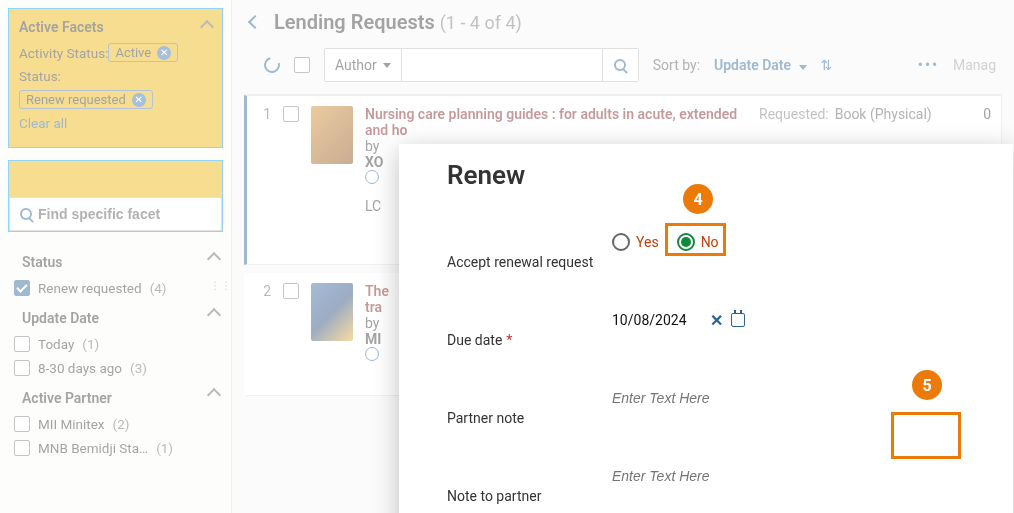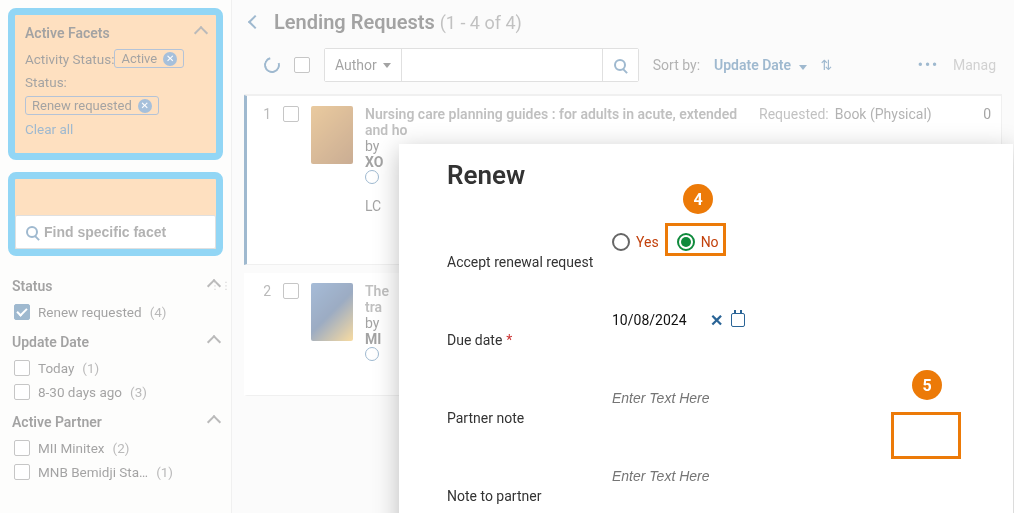--- a/index.html
+++ b/index.html
@@ -3,29 +3,29 @@
 <meta charset="utf-8">
 <style>
   * { box-sizing: border-box; margin: 0; padding: 0; }
   body { font-family: -apple-system, "Segoe UI", Roboto, Arial, sans-serif; font-size: 14px; color: #333; background: #f5f5f5; width: 1014px; height: 513px; overflow: hidden; position: relative; }
 
   .page { display: flex; height: 100%; }
   .overlay { position: absolute; inset: 0; background: rgba(255,255,255,0.55); z-index: 5; }
 
   
   .sidebar { width: 232px; background: #fbfaf9; border-right: 1px solid #ddd; padding: 8px; overflow: hidden; position: relative; }
-  .panel { background: #fdba74; border: 7px solid #0ea5e9; border-radius: 8px; padding: 10px; margin-bottom: 12px; }
+  .panel { background: #eab308; border: 1px solid #0ea5e9; border-radius: 0; padding: 10px; margin-bottom: 12px; }
   .panel-header { display: flex; justify-content: space-between; align-items: center; font-weight: 600; margin-bottom: 8px; }
   .chev { width: 10px; height: 10px; border-right: 2px solid #666; border-bottom: 2px solid #666; transform: rotate(-135deg); display: inline-block; }
   .facet-line { margin: 6px 0; display: flex; align-items: center; flex-wrap: wrap; font-size: 13.5px; }
   .chip { border: 1px solid #5a7ba6; border-radius: 3px; padding: 1px 6px; display: inline-flex; align-items: center; gap: 6px; font-size: 13px; color:#333;}
   .chip-x { width: 14px; height: 14px; border-radius: 50%; background: #3b73af; color:#fff; display:inline-flex; align-items:center; justify-content:center; font-size:10px; line-height:1;}
   .link { color: #2a6496; cursor: pointer; }
   .find-btn { width: 100%; border: 1px solid #bbb; background: #fff; border-radius: 2px; padding: 8px 10px; text-align: left; font-size: 14px; color:#555; font-weight:600; display:flex; align-items:center; gap:6px;margin-top:36px;}
-  .section-hdr { display:flex; justify-content:space-between; align-items:center; padding: 10px 4px 6px; font-weight:600; }
+  .section-hdr { display:flex; justify-content:space-between; align-items:flex-start; padding: 10px 4px 6px; font-weight:600;margin-left:10px; }
   .check-row { display:flex; align-items:center; gap:8px; padding: 4px 6px; font-size: 13.5px;}
   .cb { width:16px; height:16px; border:1px solid #808080; border-radius:2px; background:#fff; display:inline-flex; align-items:center; justify-content:center;}
   .cb.checked { background:#2a6496; border-color:#2a6496; }
   .cb.checked::after { content:""; width:8px; height:4px; border-left:2px solid #fff; border-bottom:2px solid #fff; transform: rotate(-45deg); margin-top:-2px;}
   .count { color:#666;}
   .drag-dots { position:absolute; right:-1px; top:280px; color:#999; font-size:10px; letter-spacing:1px; }
 
   
   .main { flex:1; padding: 0 12px; overflow:hidden; }
   .title-row { display:flex; align-items:center; gap:14px; padding:10px 6px; }
@@ -45,21 +45,21 @@
   .sort-link { color:#2a6496; font-weight:600; }
   .more-dots { color:#2a6496; font-weight:700; letter-spacing:2px; margin-left:auto;}
   .manag { color:#999;}
 
   .result { display:flex; border:1px solid #ddd; border-left:3px solid #2a6496; background:#fff; margin-top:0; padding:10px; gap:12px;}
   .result.second { border-left:3px solid transparent; border-top:none; margin-top:8px;}
   .rn { color:#666; width:14px; text-align:right;}
   .thumb { width:42px; height:58px; background: linear-gradient(135deg,#d08a2a,#8a4a12); border-radius:2px; flex:none;}
   .thumb.blue { background: linear-gradient(135deg,#3a6aa8,#24477a,#f0b030);}
   .r-body { flex:1; }
-  .r-title { color:#737373; font-weight:600; }
+  .r-title { color:#7f1d1d; font-weight:600; }
   .by { color:#333; }
   .meta-row { display:flex; align-items:center; gap:6px; color:#2a6496; }
   .clock { width:14px;height:14px;border:1.5px solid #2a6496;border-radius:50%; display:inline-block; position:relative;}
   .r-right { width:190px; text-align:left; color:#555; display:flex; gap:6px;}
   .r-right .lbl { color:#777;}
   .far-right { width:30px; text-align:right; color:#333;}
 
   
   .dialog { position:absolute; z-index:10; left:399px; top:144px; width:614px; background:#fff; box-shadow:0 6px 24px rgba(0,0,0,0.25); padding: 16px 48px 28px; }
   .dlg-title { font-size:26px; font-weight:600; margin-bottom:24px; color:#333;}

